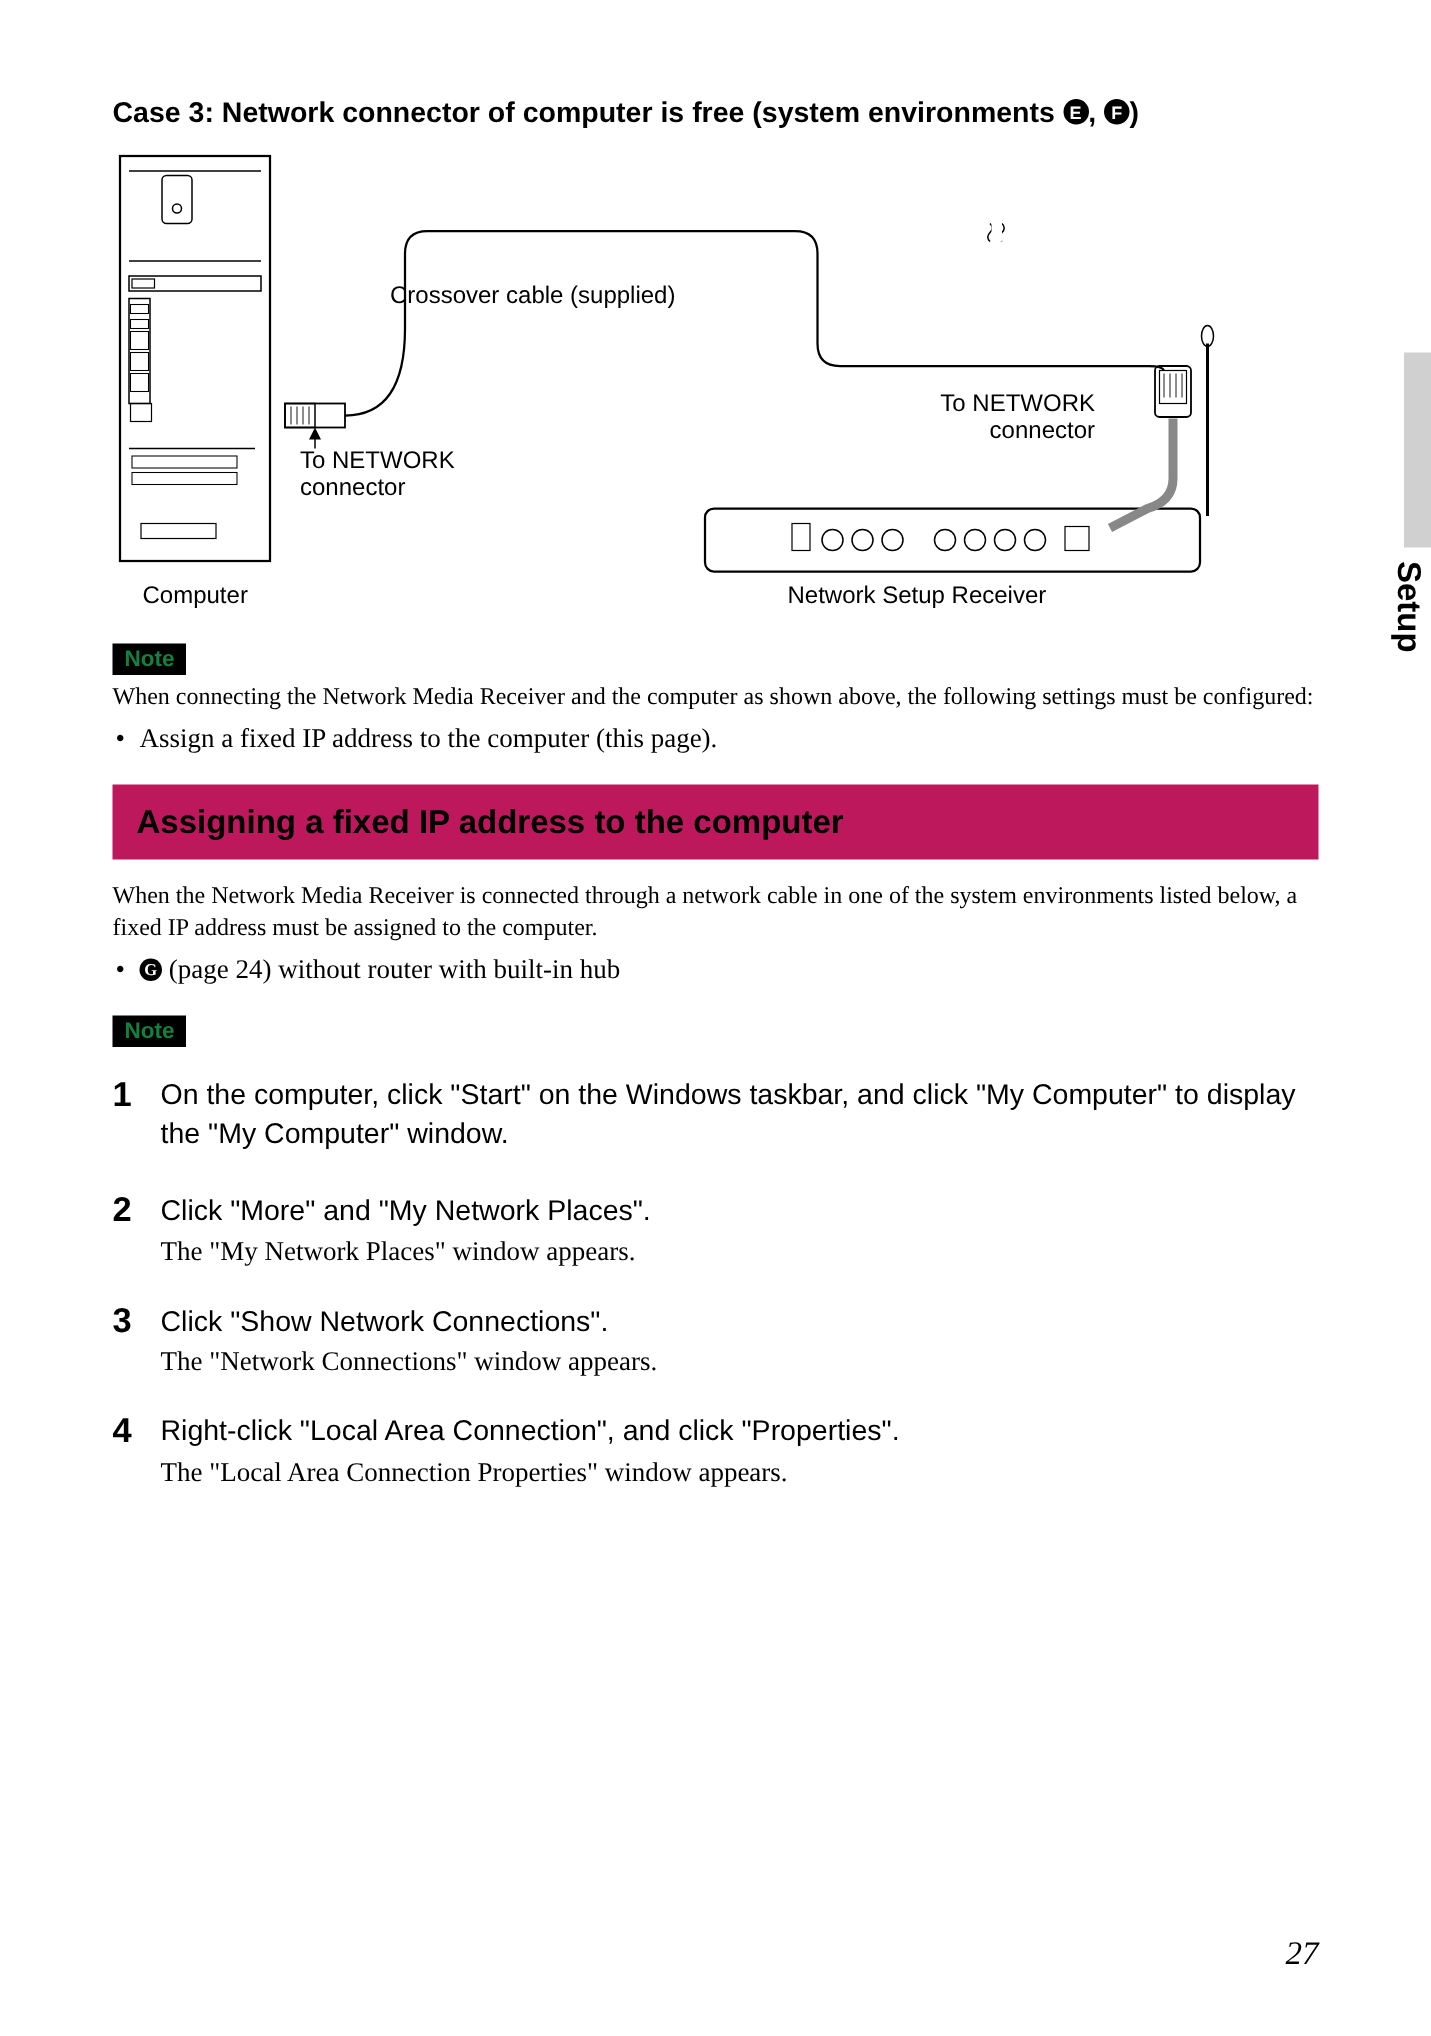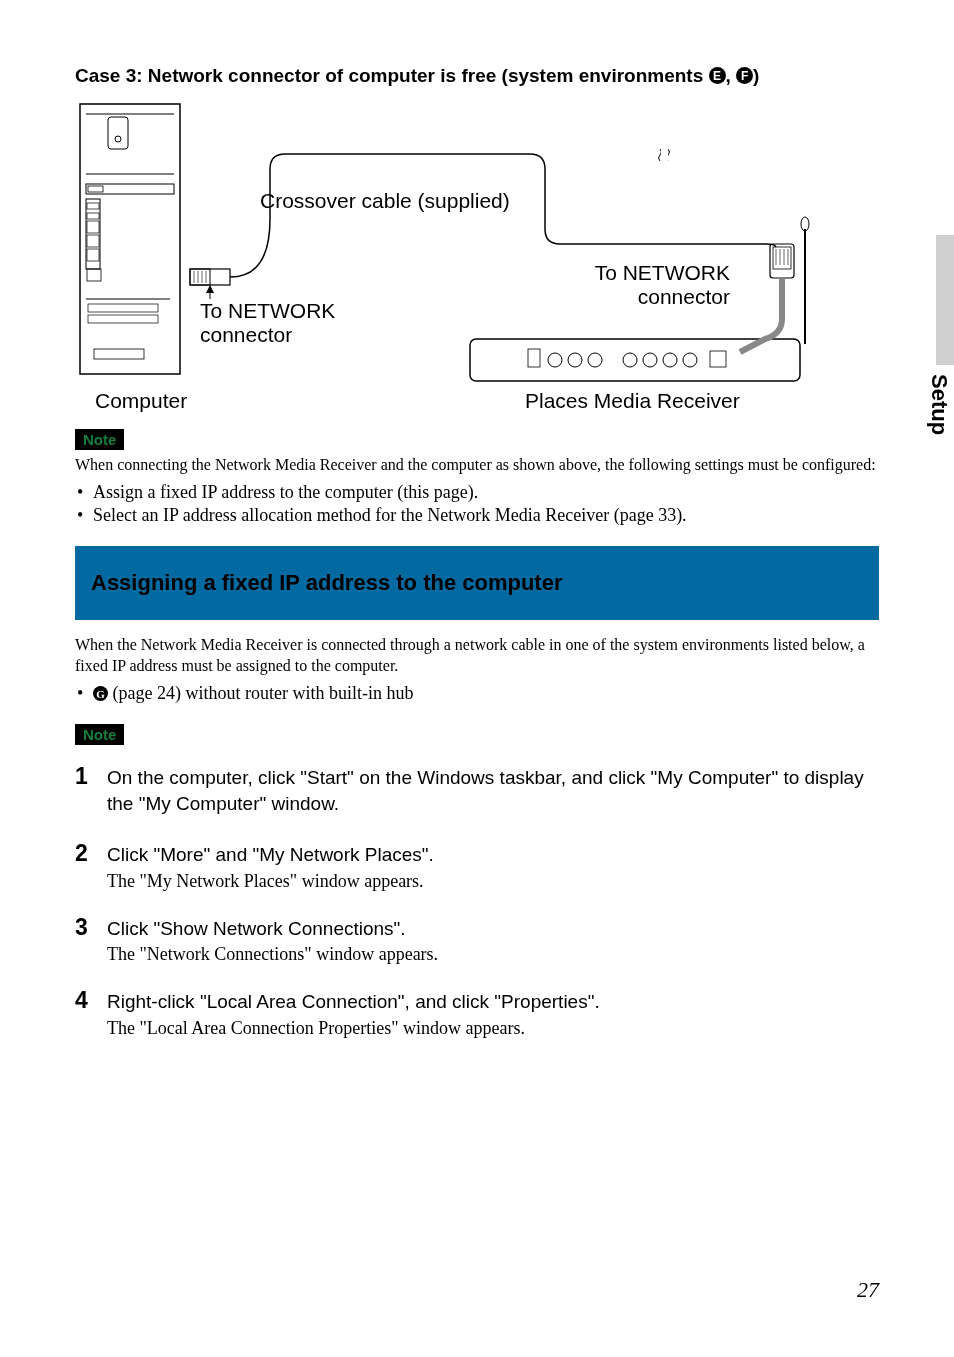--- a/index.html
+++ b/index.html
@@ -49,21 +49,21 @@
     position: relative;
     top: -1px;
   }
   .diagram {
     height: 310px;
     position: relative;
     margin-bottom: 20px;
   }
   .diag-label {
     position: absolute;
-    font-size: 21px;
+    font-size: 16px;
   }
   .note-badge {
     display: inline-block;
     background: #000;
     color: #15803d;
     font-size: 15px;
     font-weight: bold;
     padding: 2px 8px;
     margin-bottom: 4px;
   }
@@ -84,24 +84,24 @@
     font-size: 18px;
     margin: 2px 0;
   }
   ul.bullets li::before {
     content: "•";
     position: absolute;
     left: 2px;
     top: 0;
   }
   .section-header {
-    background: #0369a1;
+    background: #be185d;
     font-size: 22px;
     font-weight: bold;
-    padding: 24px 16px;
+    padding: 12px 16px;
     margin: 18px 0 14px 0;
   }
   .steps {
     margin-top: 14px;
   }
   .step {
     display: flex;
     margin-bottom: 22px;
   }
   .step-num {
@@ -137,21 +137,21 @@
     position: absolute;
     right: 0;
     top: 235px;
     width: 18px;
     height: 130px;
     background: #d0d0d0;
   }
   .page-num {
     position: absolute;
     right: 75px;
-    bottom: 54px;
+    bottom: 42px;
     font-style: italic;
     font-family: Georgia, 'Times New Roman', serif;
     font-size: 22px;
   }
 </style>
 </head>
 <body>
 
 <div class="side-tab-gray"></div>
 <div class="side-tab">Setup</div>
@@ -228,29 +228,28 @@
 
     <line x1="140" y1="200" x2="140" y2="188" stroke="#000" stroke-width="1"></line>
     <polygon points="140,186 136,194 144,194" fill="#000"></polygon>
 
   </svg>
 
   <div class="diag-label" style="left:185px; top:90px;">Crossover cable (supplied)</div>
   <div class="diag-label" style="left:125px; top:200px; width:140px;">To NETWORK connector</div>
   <div class="diag-label" style="left:515px; top:162px; width:140px; text-align:right;">To NETWORK connector</div>
   <div class="diag-label" style="left:20px; top:290px;">Computer</div>
-  <div class="diag-label" style="left:450px; top:290px;">Places Media Receiver</div>
+  <div class="diag-label" style="left:450px; top:290px;">Network Setup Receiver</div>
 </div>
 
 <div>
   <span class="note-badge">Note</span>
   <div class="body-text">When connecting the Network Media Receiver and the computer as shown above, the following settings must be configured:</div>
   <ul class="bullets">
     <li>Assign a fixed IP address to the computer (this page).</li>
-    <li>Select an IP address allocation method for the Network Media Receiver (page 33).</li>
   </ul>
 </div>
 
 <div class="section-header">Assigning a fixed IP address to the computer</div>
 
 <div class="body-text">When the Network Media Receiver is connected through a network cable in one of the system environments listed below, a fixed IP address must be assigned to the computer.</div>
 <ul class="bullets">
   <li>
     <span class="enc-letter-sm">G</span><span> (page 24) without router with built-in hub</span>
   </li>

